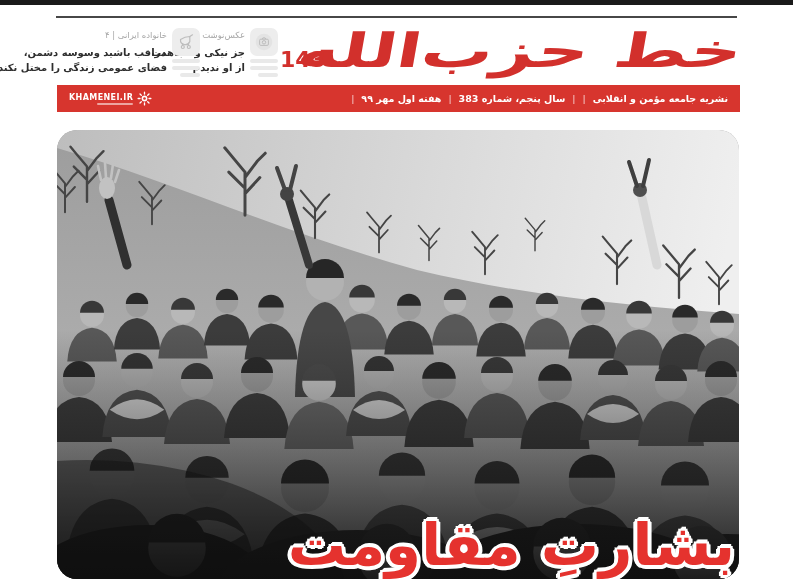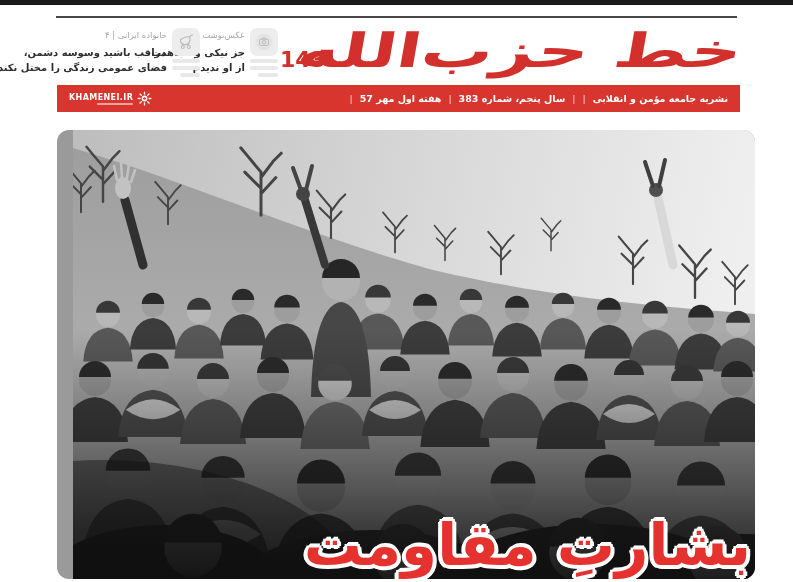--- a/index.html
+++ b/index.html
@@ -35,22 +35,22 @@
   .info-bar{position:absolute;left:57px;top:85px;width:683px;height:27px;background:#d7352e;
             display:flex;align-items:center;gap:7px;padding:0 12px;box-sizing:border-box;
             color:#fff;font-size:9.5px;font-weight:bold;white-space:nowrap;}
   .info-sep{opacity:.75;font-weight:normal;}
   .brand-badge{margin-inline-start:auto;display:flex;align-items:center;gap:4px;cursor:pointer;}
   .brand-stack{display:flex;flex-direction:column;align-items:flex-start;gap:1px;}
   .brand-name{font-size:8px;font-weight:bold;letter-spacing:.4px;direction:ltr;line-height:9px;}
   .brand-rule{width:36px;height:2px;background:#fff;opacity:.55;border-radius:1px;}
 
   
-  .photo{position:absolute;left:57px;top:130px;width:682px;height:449px;border-radius:12px;
-         overflow:hidden;background:#9a9a9a;padding-left:16px;}
+  .photo{position:absolute;left:57px;top:130px;width:682px;height:449px;border-radius:20px;
+         overflow:hidden;background:#9a9a9a;}
   .photo svg{display:block;width:100%;height:100%;}
   .headline{position:absolute;right:4px;bottom:0px;font-size:58px;font-weight:bold;
             color:#e5322e;line-height:1.18;white-space:nowrap;
             text-shadow:3px 0 0 #fff,-3px 0 0 #fff,0 3px 0 #fff,0 -3px 0 #fff,
                         2.5px 2.5px 0 #fff,-2.5px 2.5px 0 #fff,2.5px -2.5px 0 #fff,-2.5px -2.5px 0 #fff,
                         4px 1px 0 #fff,-4px 1px 0 #fff,1px 4px 0 #fff,1px -4px 0 #fff;}
 </style>
 </head>
 <body>
 
@@ -106,21 +106,21 @@
       <div class="teaser-line">فضای عمومی زندگی را مختل نکند</div>
     </div>
   </div>
 
   <div class="info-bar">
     <span>نشریه جامعه مؤمن و انقلابی</span>
     <span class="info-sep">|</span>
     <span class="info-sep">|</span>
     <span>سال پنجم، شماره 383</span>
     <span class="info-sep">|</span>
-    <span>هفته اول مهر 57</span>
+    <span>هفته اول مهر ۹۹</span>
     <span class="info-sep">|</span>
     <span class="brand-badge">
       <svg width="15" height="15" viewBox="0 0 16 16">
         <g fill="#ffffff">
           <circle cx="8" cy="8" r="3.1"></circle>
           <g stroke="#ffffff" stroke-width="1.4" stroke-linecap="round">
             <path d="M8,1.2 L8,3.2 M8,12.8 L8,14.8 M1.2,8 L3.2,8 M12.8,8 L14.8,8"></path>
             <path d="M3.2,3.2 L4.6,4.6 M11.4,11.4 L12.8,12.8 M12.8,3.2 L11.4,4.6 M4.6,11.4 L3.2,12.8"></path>
           </g>
           <circle cx="8" cy="8" r="1.4" fill="#d7352e"></circle>

